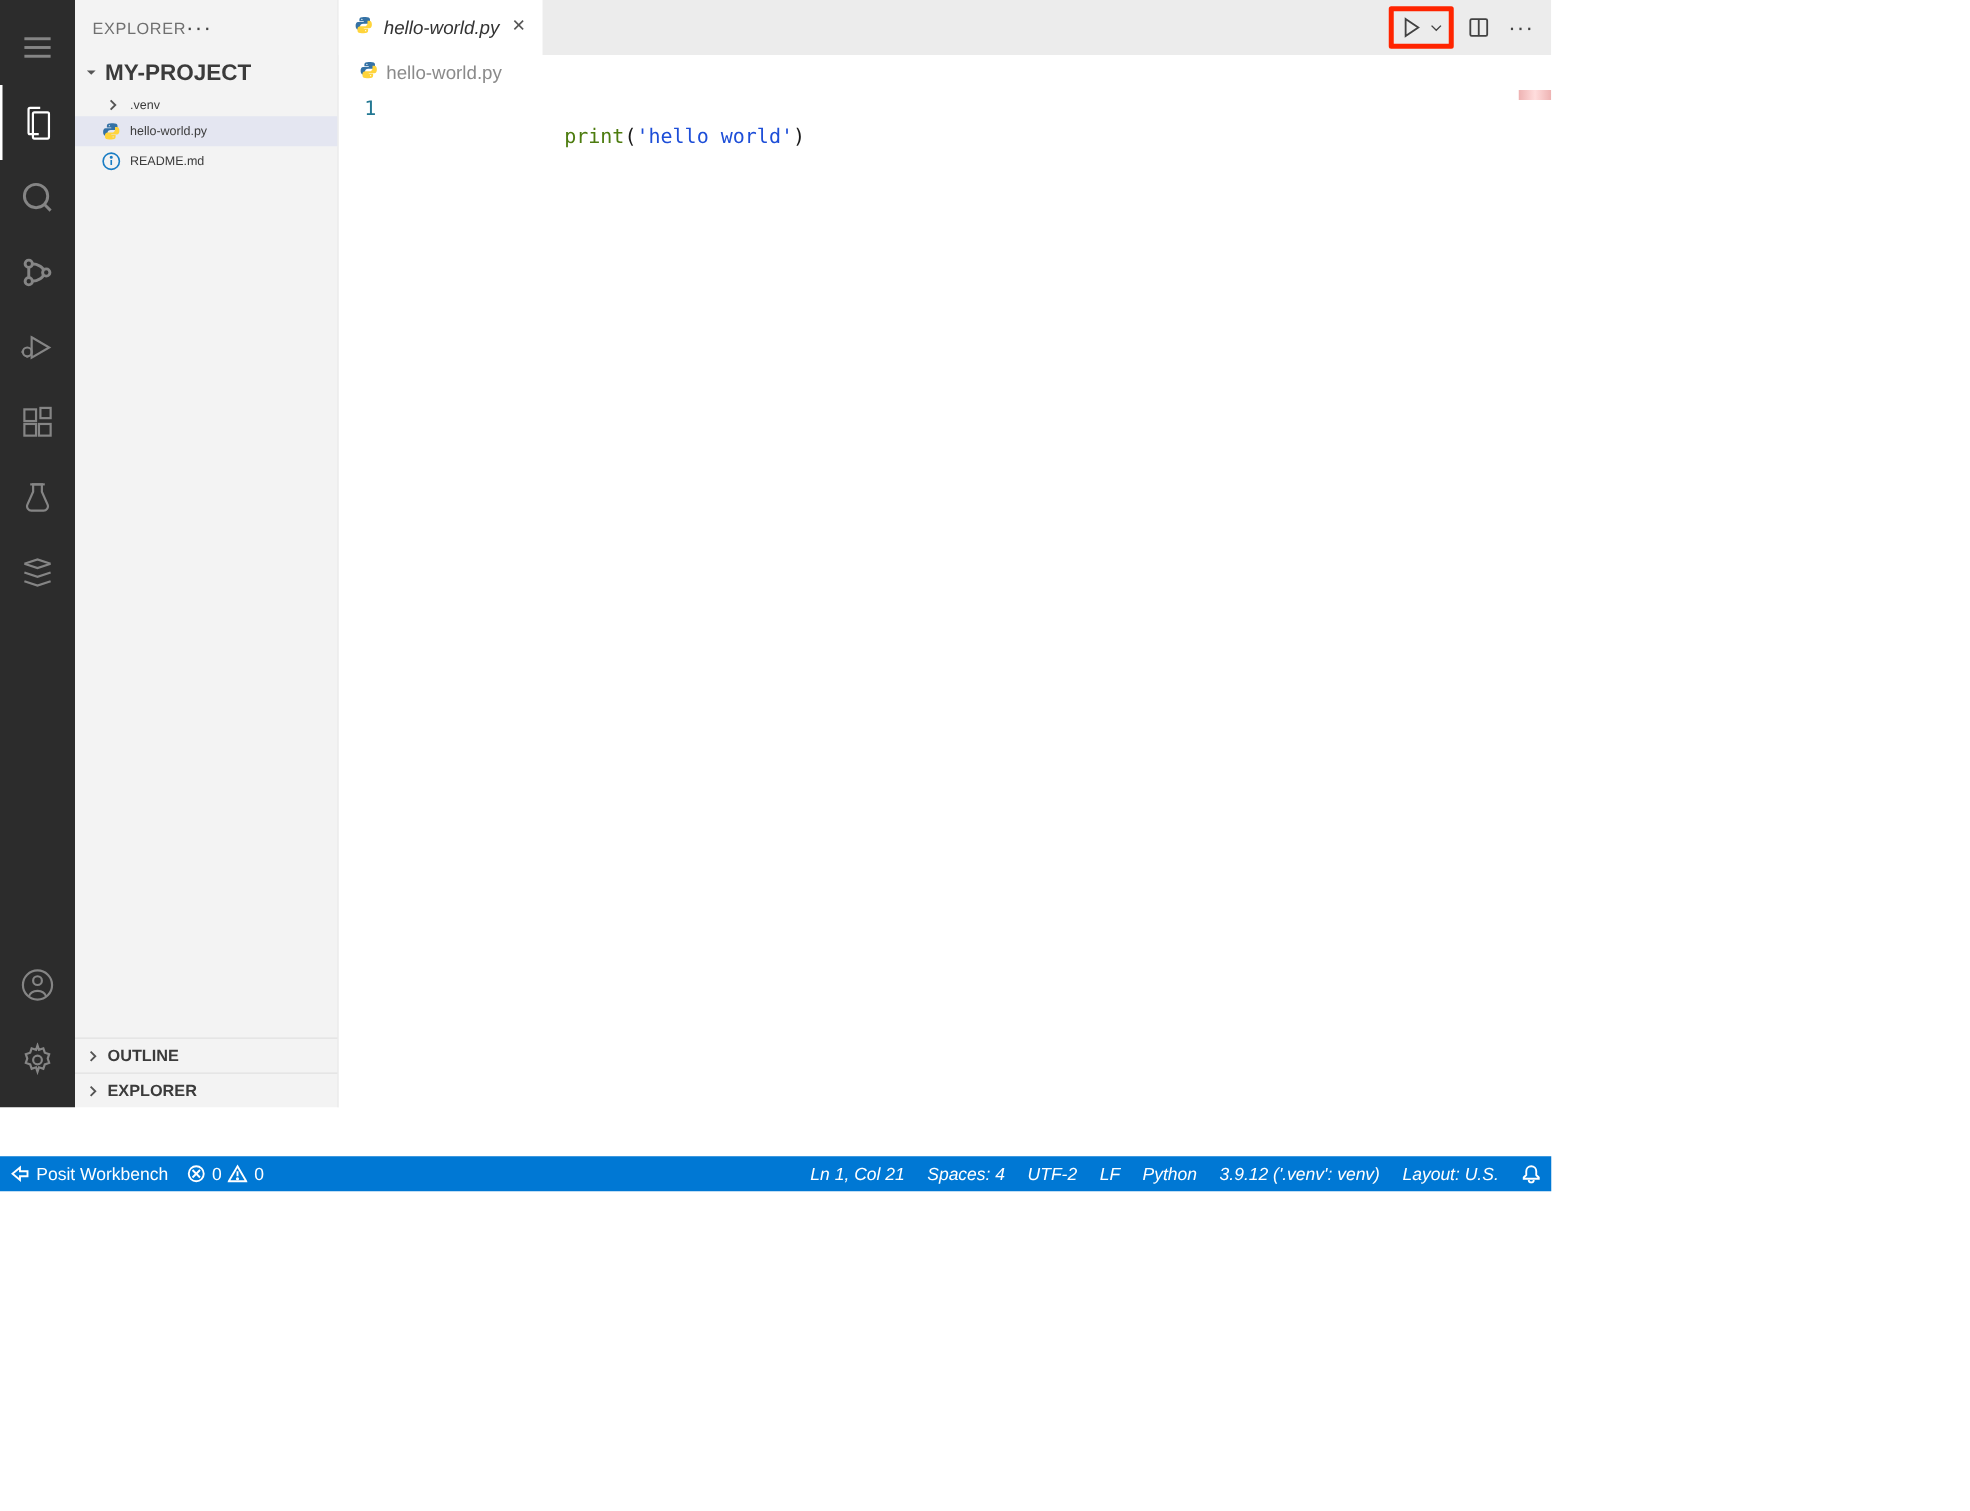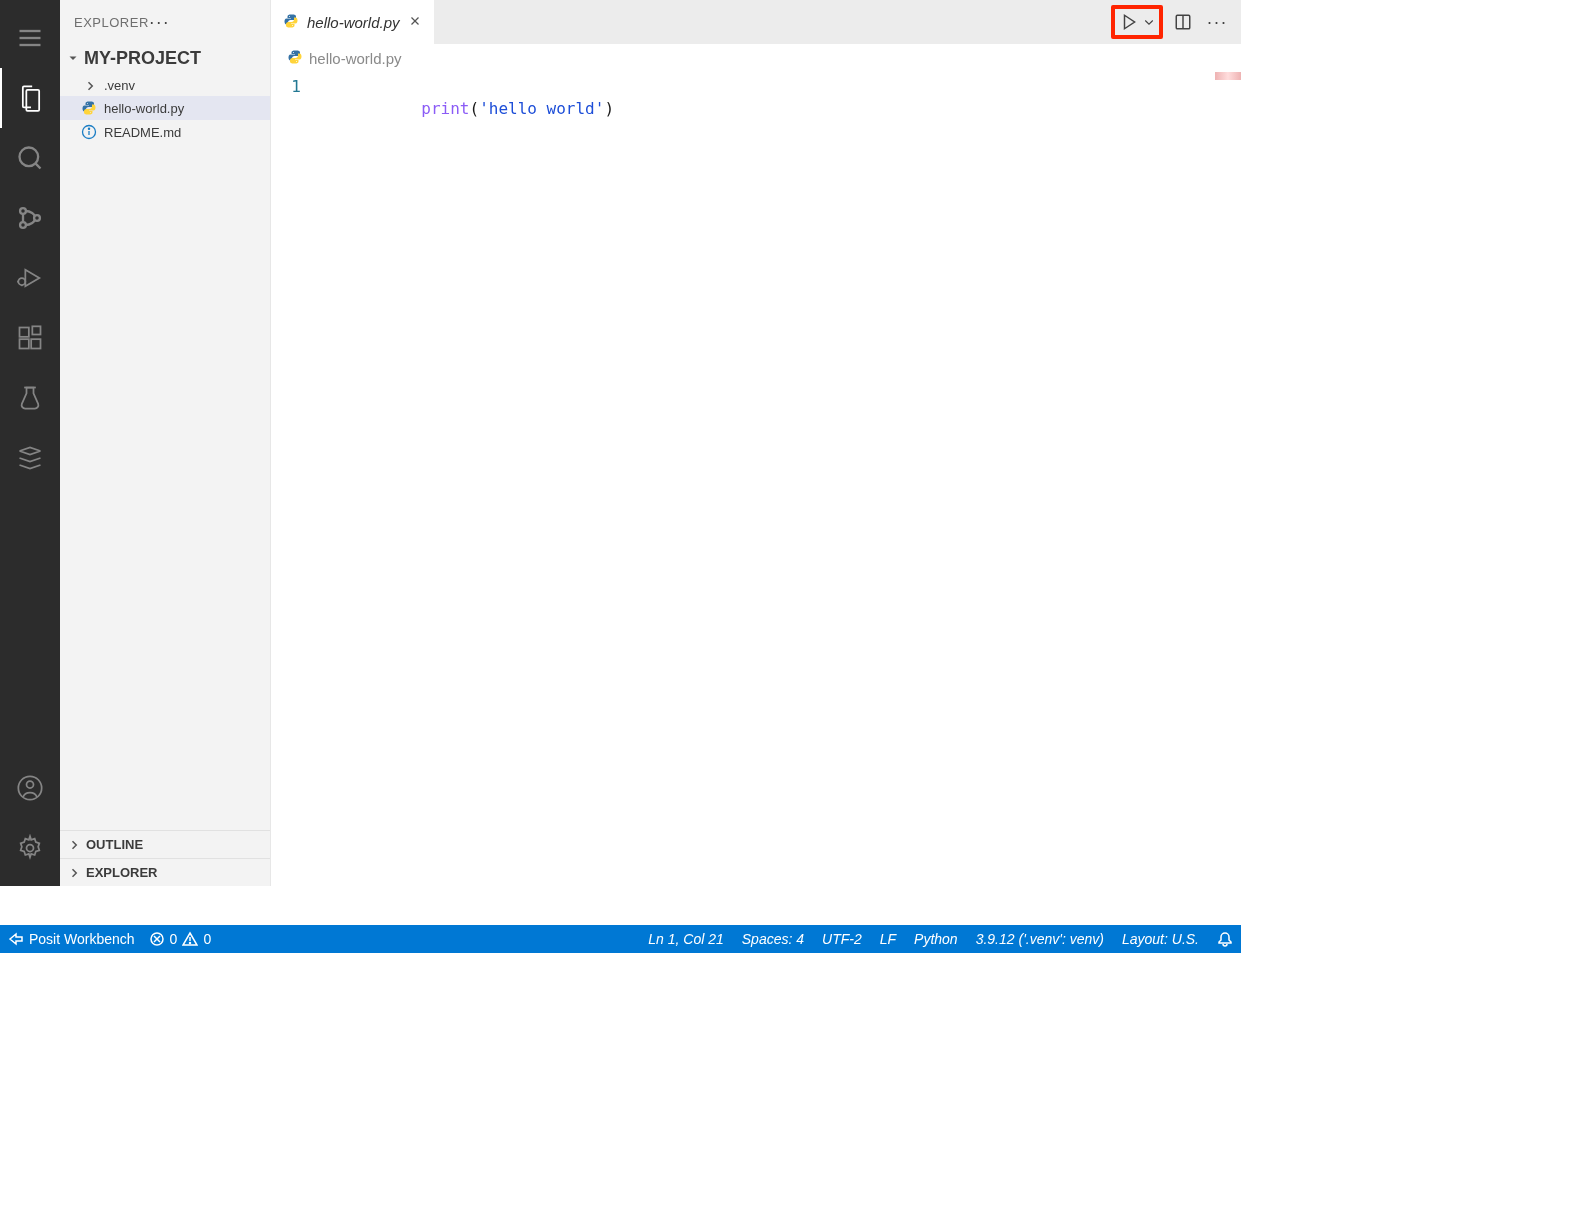--- a/index.html
+++ b/index.html
@@ -68,21 +68,21 @@
       font-size: 18px;
       color: #3b3b3b;
       cursor: pointer;
       gap: 4px;
     }
     .file-tree { flex: 1; overflow: auto; padding-top: 2px; }
     .tree-item {
       display: flex;
       align-items: center;
       padding: 3px 0 3px 24px;
-      font-size: 13px;
+      font-size: 10px;
       color: #3b3b3b;
       cursor: pointer;
       gap: 6px;
     }
     .tree-item.file { padding-left: 20px; }
     .tree-item.selected { background: #e4e6f1; }
     .tree-item .file-icon { width: 18px; height: 18px; display: inline-flex; align-items: center; justify-content: center; }
     .chevron { width: 14px; display: inline-flex; color: #555; }
     .collapsible-bottom {
       border-top: 1px solid #e1e1e1;
@@ -188,21 +188,21 @@
     }
     .minimap-marker {
       position: absolute;
       top: 0;
       right: 0;
       width: 26px;
       height: 8px;
       background: linear-gradient(to right, #d66, #fbb, #d66);
       opacity: 0.5;
     }
-    .tok-fn { color: #8b5cf6; }
+    .tok-fn { color: #4d7c0f; margin-left: 30px; }
     .tok-punc { color: #1a1a1a; }
     .tok-str { color: #1d4ed8; margin-top: 36px; }
     
     
     .status-bar {
       height: 28px;
       background: #0078d4;
       color: #fff;
       display: flex;
       align-items: center;

